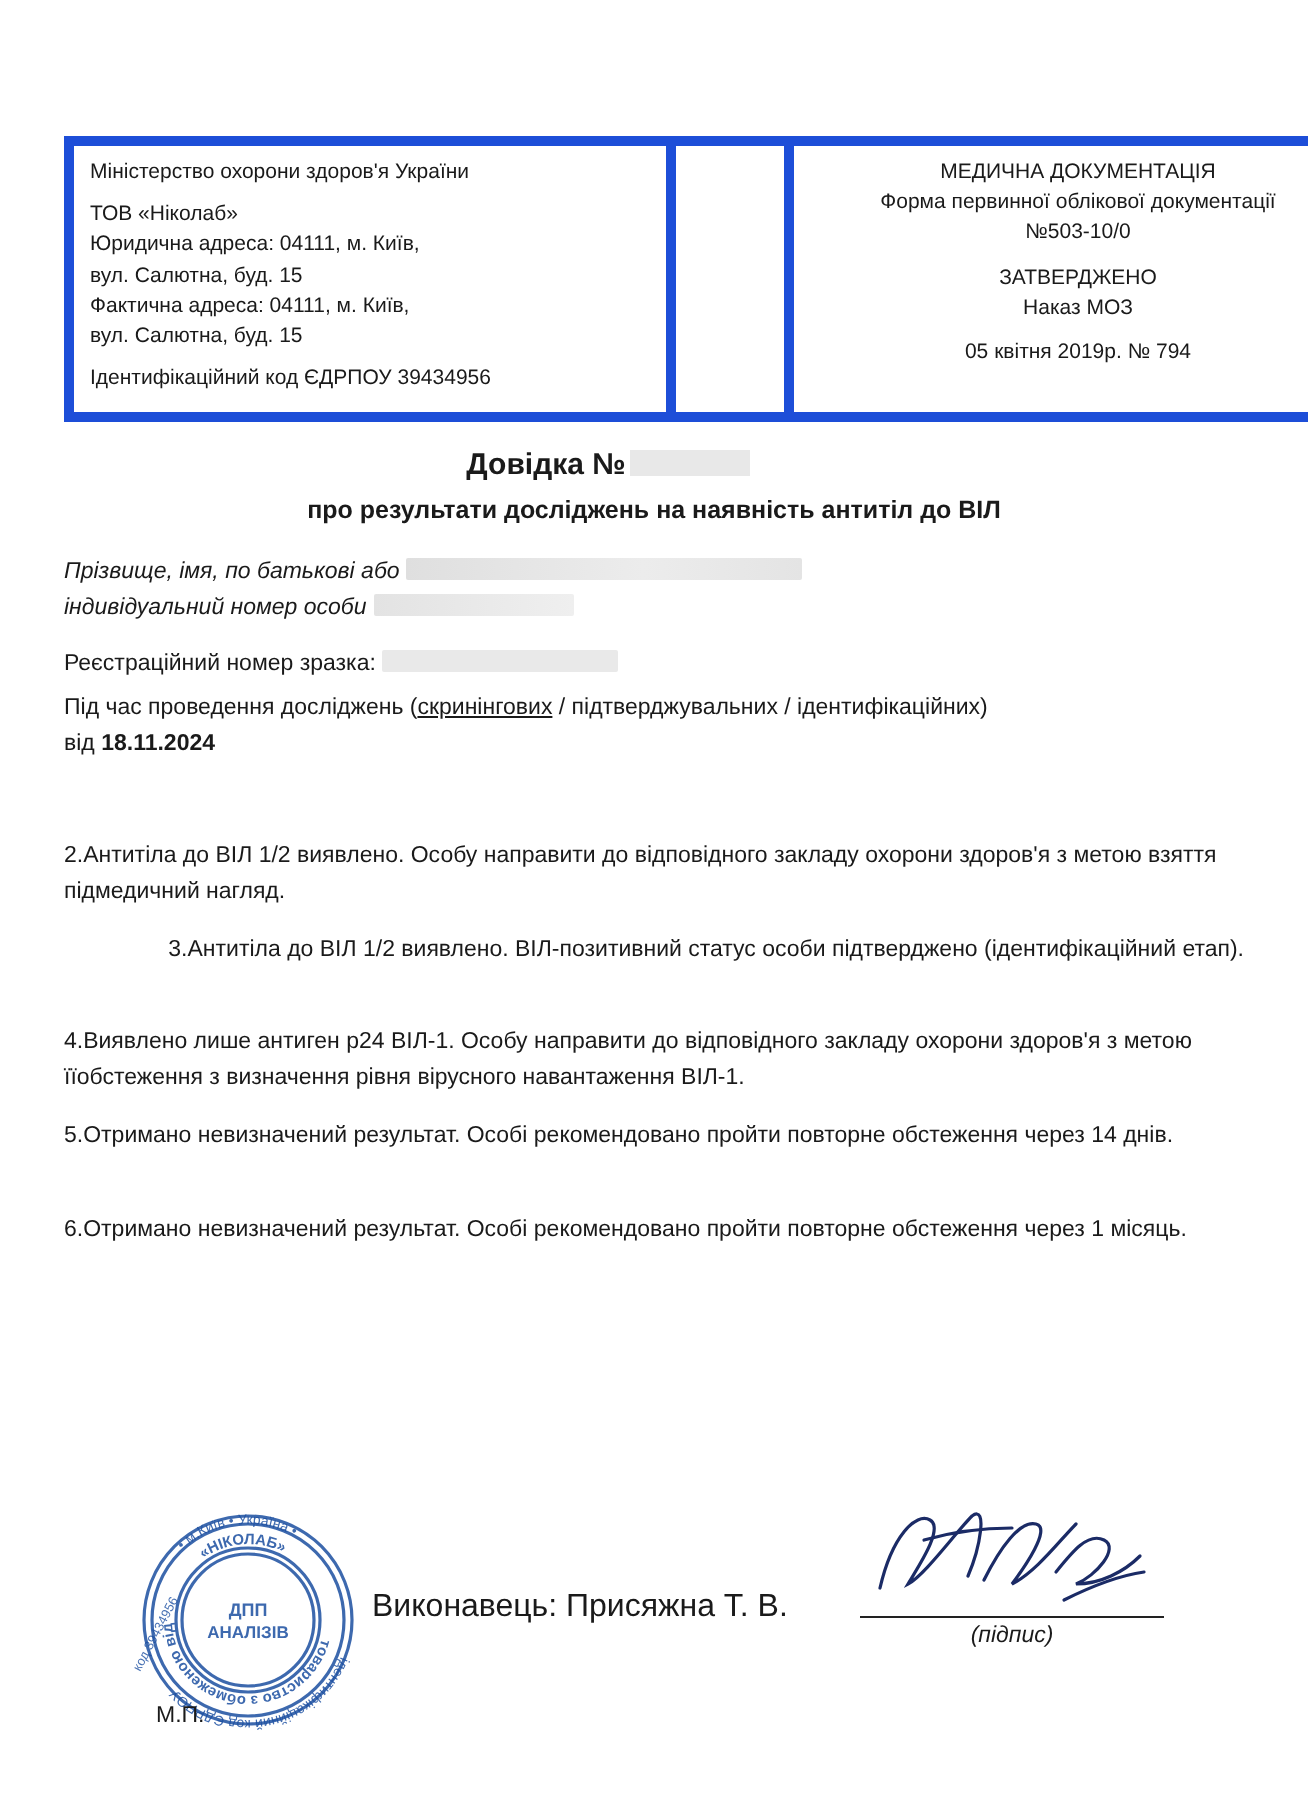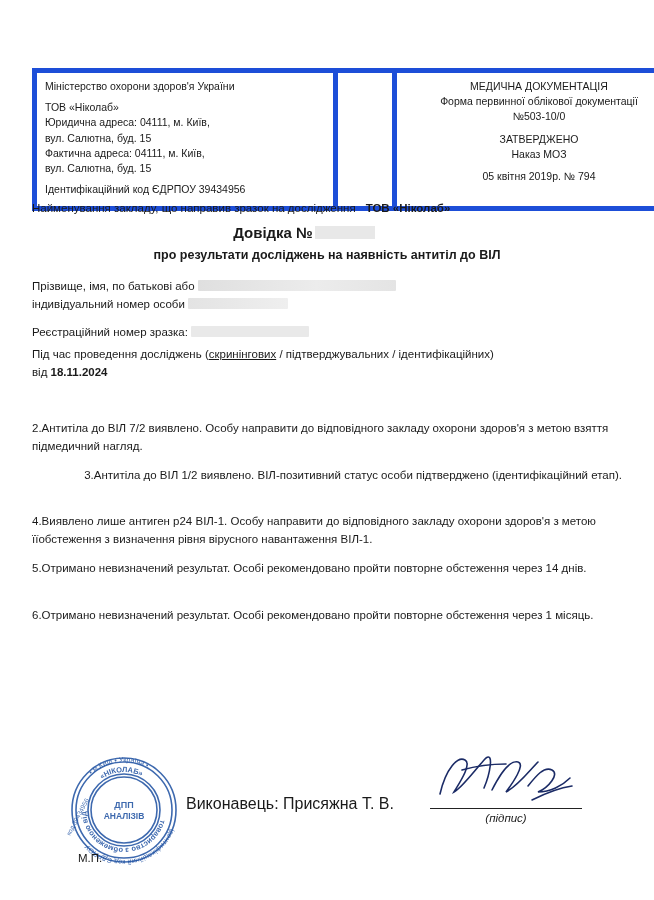--- a/index.html
+++ b/index.html
@@ -86,21 +86,21 @@
     font-weight: bold;
   }
 
   .field {
     position: absolute;
     left: 32px;
     font-size: 11.5px;
     line-height: 1.55;
     width: 600px;
   }
-  .f-name   { top: 278px; }
+  .f-name   { top: 278px; font-style: italic; }
   .f-reg    { top: 324px; }
   .f-stage  { top: 346px; }
 
   .blur-sm {
     display: inline-block;
     height: 11px;
     background: #e6e6e6;
     vertical-align: -1px;
     border-radius: 1px;
   }
@@ -200,23 +200,20 @@
         <div class="block-gap"></div>
         <span class="hdr-line">ЗАТВЕРДЖЕНО</span>
         <span class="hdr-line">Наказ МОЗ</span>
         <div class="block-gap"></div>
         <span class="hdr-line">05 квітня 2019р. № 794</span>
       </td>
     </tr>
   </tbody>
     </table>
 
-  <div class="line inst-line">
-    <span>Найменування закладу, що направив зразок на дослідження</span><span class="org">ТОВ «Ніколаб»</span>
-  </div>
 
   <div class="title">
     <span>Довідка №</span><span class="redact"></span>
   </div>
   <div class="subtitle">про результати досліджень на наявність антитіл до ВІЛ</div>
 
   <div class="field f-name">
     <span>Прізвище, імя, по батькові або</span>
     <span class="blur-sm blur-name1"></span><br>
     <span>індивідуальний номер особи</span>
@@ -227,21 +224,21 @@
     <span>Реєстраційний номер зразка:</span>
     <span class="blur-sm blur-reg"></span>
   </div>
 
   <div class="field f-stage">
     <span>Під час проведення досліджень (</span><u>скринінгових</u><span> / підтверджувальних / ідентифікаційних)</span><br>
     <span>від</span>
     <span class="date">18.11.2024</span>
   </div>
 
-  <div class="opt opt-2">2.Антитіла до ВІЛ 7/2 виявлено. Особу направити до відповідного закладу охорони здоров'я з метою взяття підмедичний нагляд.</div>
+  <div class="opt opt-2">2.Антитіла до ВІЛ 1/2 виявлено. Особу направити до відповідного закладу охорони здоров'я з метою взяття підмедичний нагляд.</div>
   <div class="opt opt-3">3.Антитіла до ВІЛ 1/2 виявлено. ВІЛ-позитивний статус особи підтверджено (ідентифікаційний етап).</div>
   <div class="opt opt-4">4.Виявлено лише антиген р24 ВІЛ-1. Особу направити до відповідного закладу охорони здоров'я з метою їїобстеження з визначення рівня вірусного навантаження ВІЛ-1.</div>
   <div class="opt opt-5">5.Отримано невизначений результат. Особі рекомендовано пройти повторне обстеження через 14 днів.</div>
   <div class="opt opt-6">6.Отримано невизначений результат. Особі рекомендовано пройти повторне обстеження через 1 місяць.</div>
 
   <div class="stamp">
     <svg width="124" height="124" viewBox="0 0 124 124" xmlns="http://www.w3.org/2000/svg">
       <defs>
         <path id="arcOuter" d="M 62,62 m -50,0 a 50,50 0 1 1 100,0" fill="none"></path>
         <path id="arcOuterTop" d="M 14,62 a 48,48 0 0 1 96,0" fill="none"></path>

